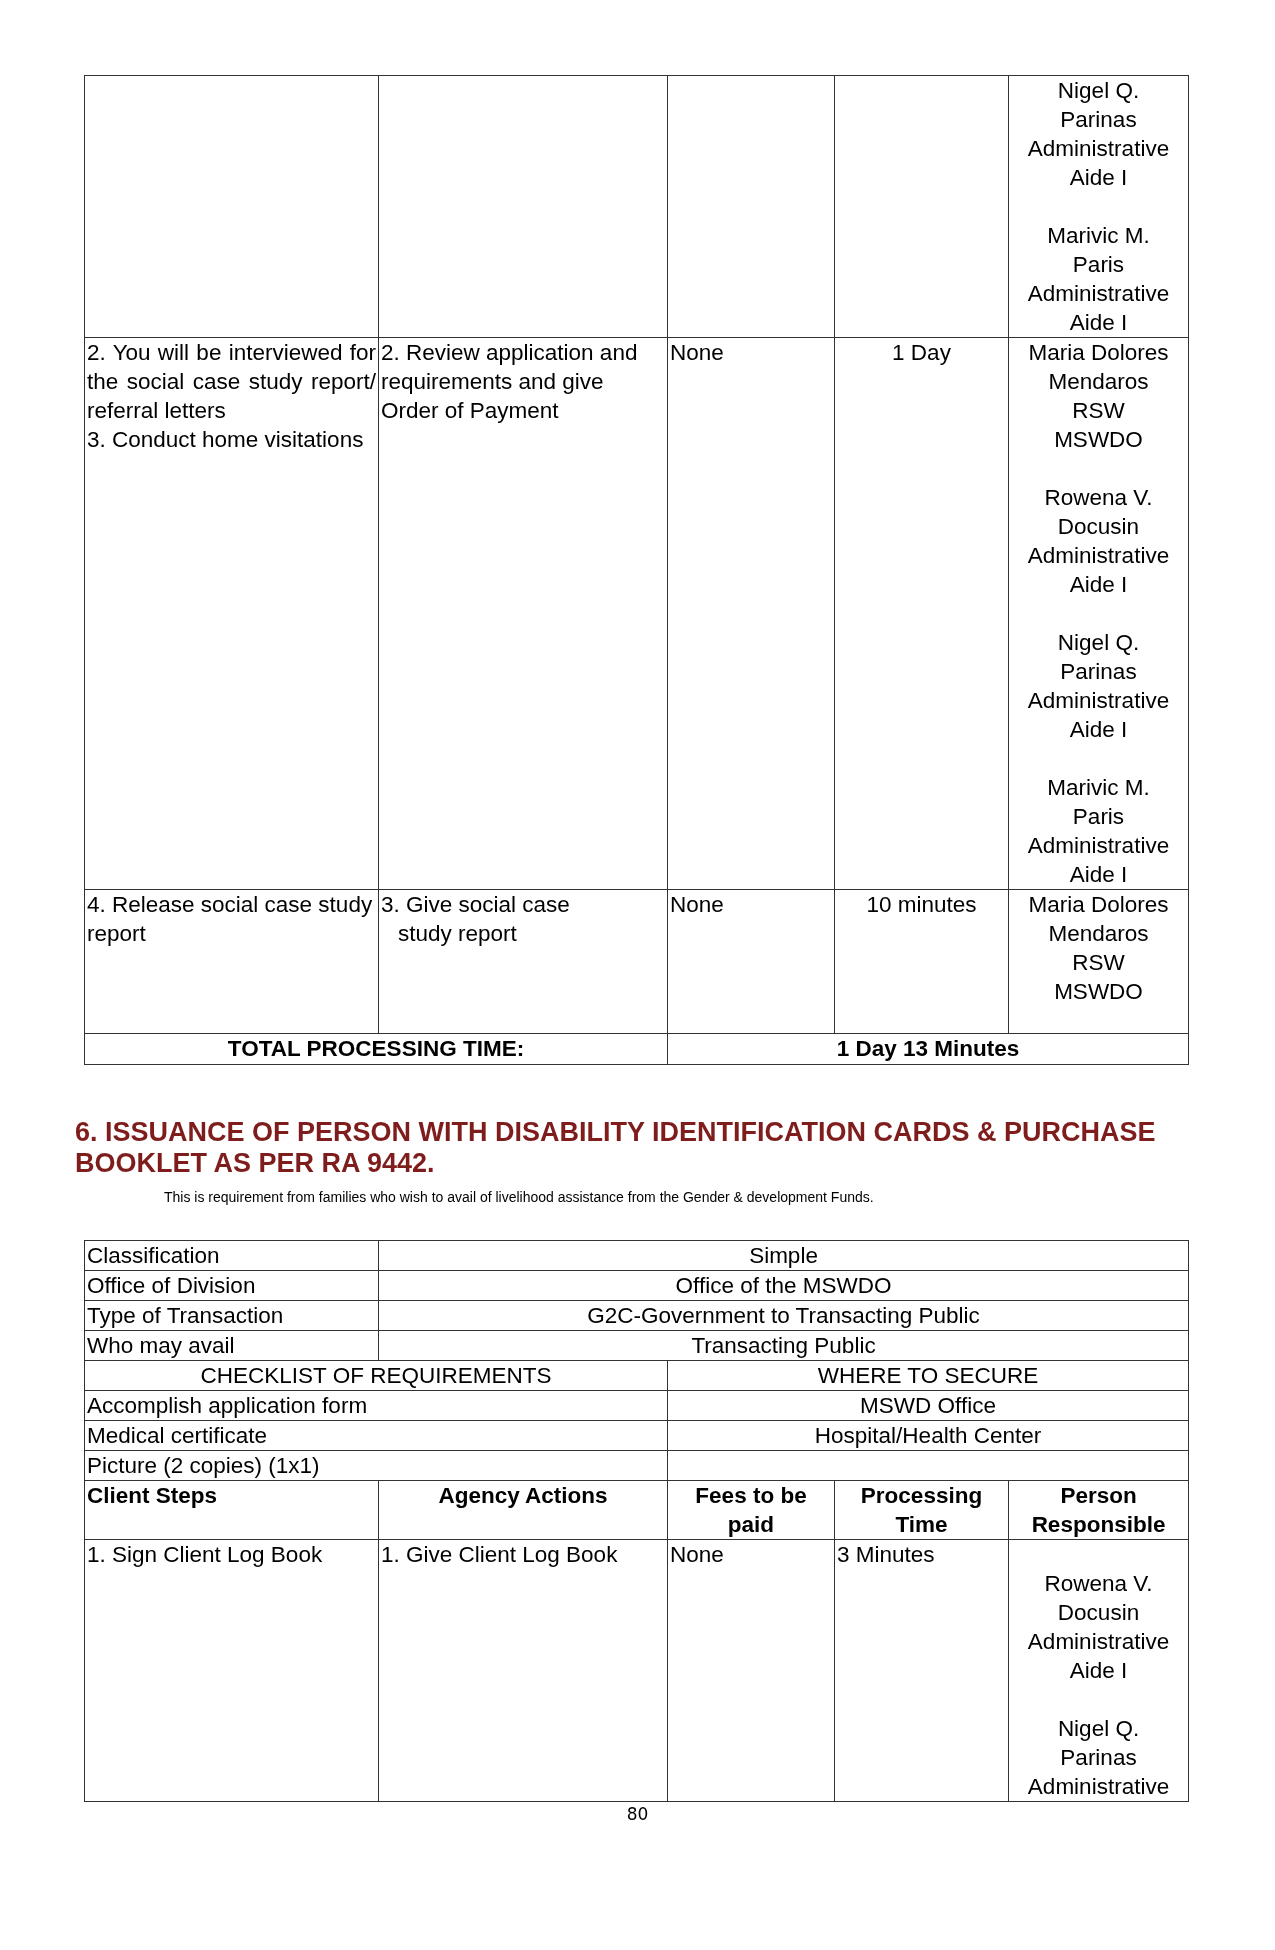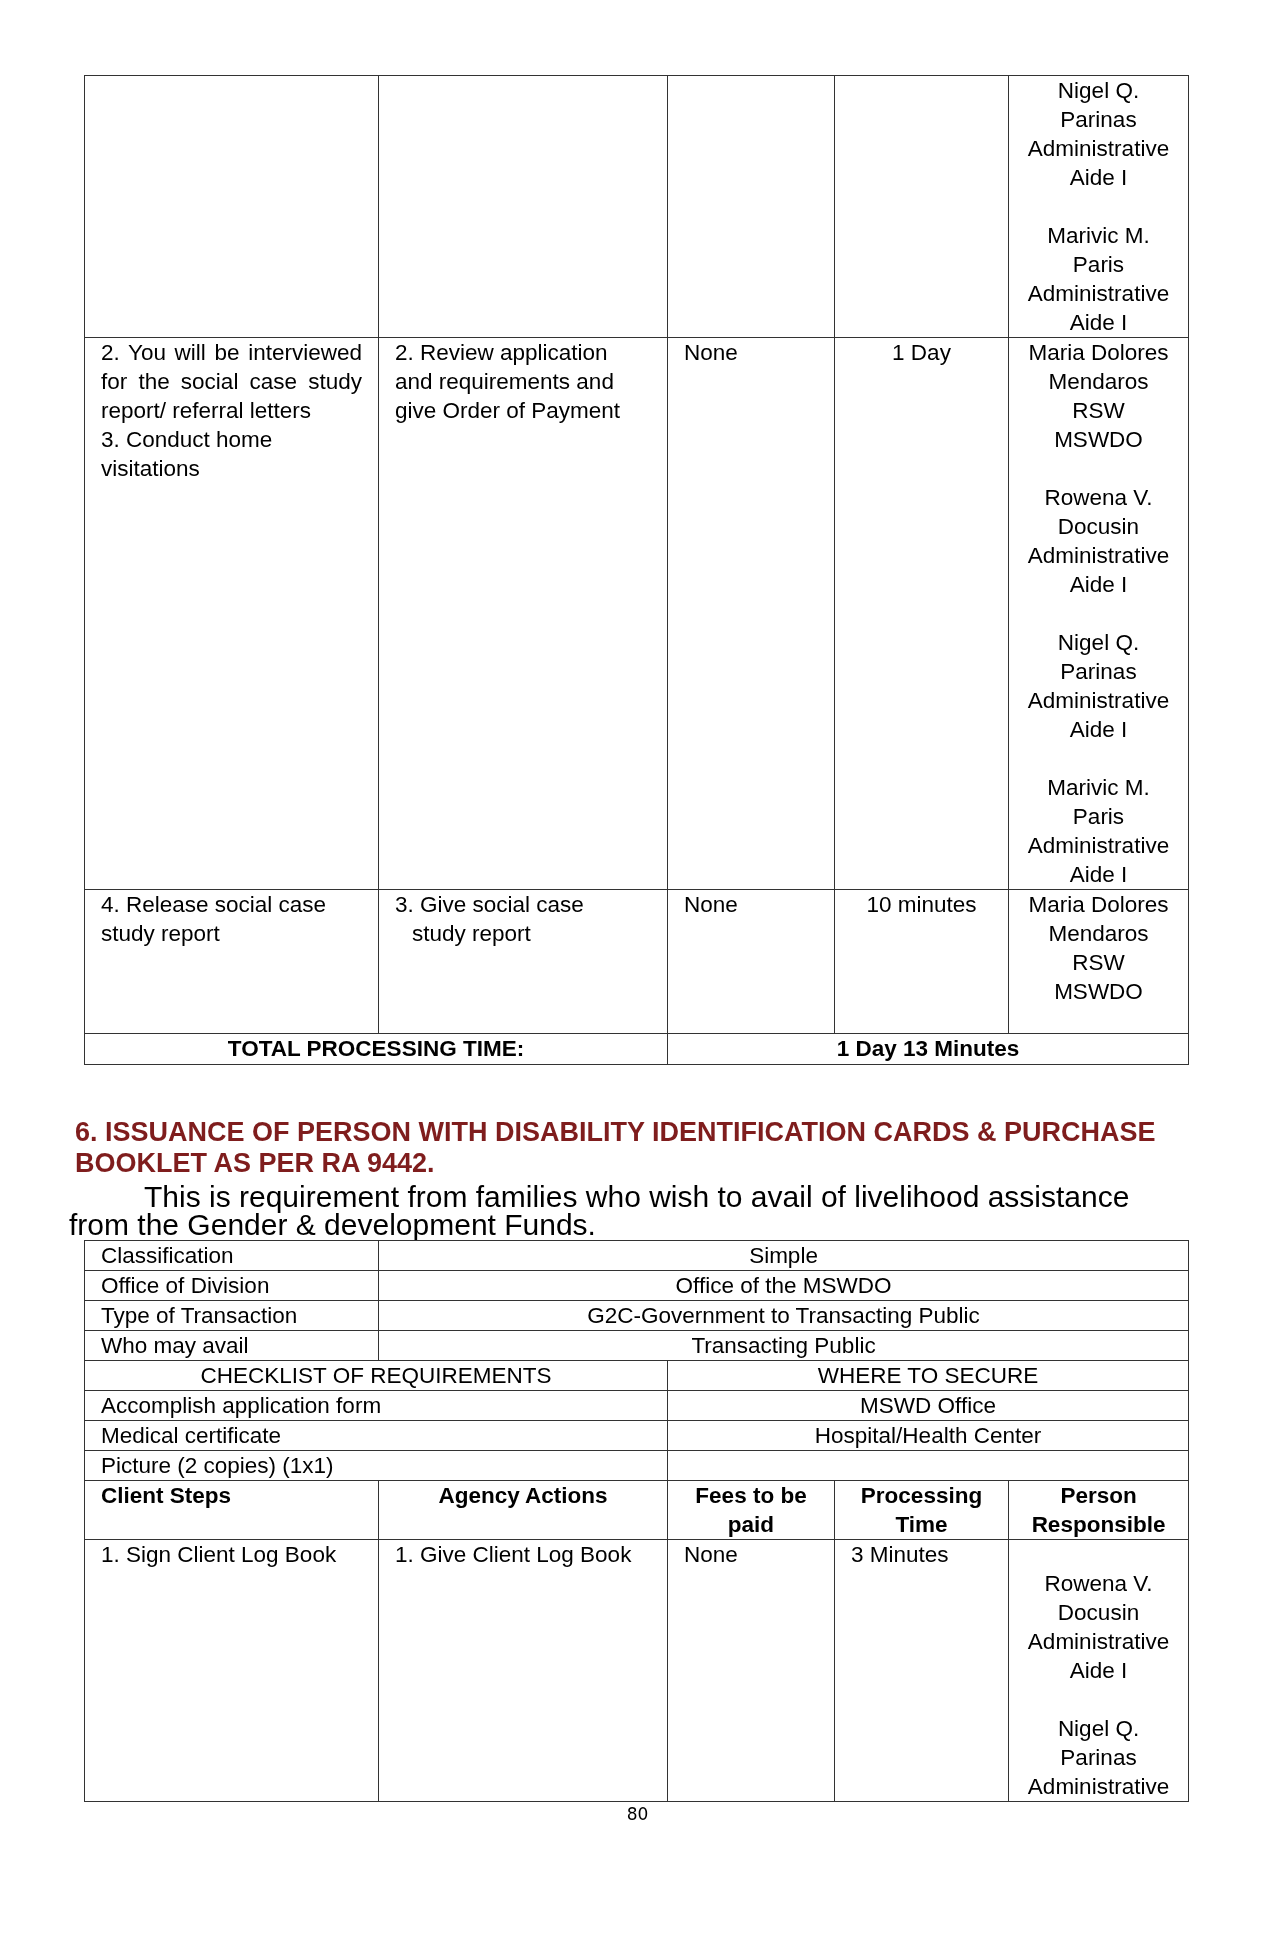--- a/index.html
+++ b/index.html
@@ -1,36 +1,36 @@
 <!DOCTYPE html>
 <html><head>
 <meta charset="utf-8">
 <style>
   html, body { margin: 0; padding: 0; background: #ffffff; }
   body { width: 1275px; height: 1950px; position: relative; overflow: hidden;
          font-family: "Liberation Sans", sans-serif; color: #000; }
   table { border-collapse: collapse; position: absolute; table-layout: fixed; }
-  td { border: 1.5px solid #333; vertical-align: top; padding: 0 16px;
+  td { border: 1.5px solid #333; vertical-align: top; padding: 0 2px;
        font-size: 22.5px; line-height: 29px; }
   .center { text-align: center; }
   .bold { font-weight: bold; }
   .justify { text-align: justify; text-align-last: left; }
   .person-line { display: block; }
   .gap { display: block; height: 29px; }
 
   #t1 { left: 84px; top: 75px; width: 1104px; }
   #t2 { left: 84px; top: 1240px; width: 1104px; }
 
   .col1 { width: 294px; } .col2 { width: 289px; } .col3 { width: 167px; }
   .col4 { width: 174px; } .col5 { width: 180px; }
 
   #heading { position: absolute; left: 75px; top: 1117px; width: 1120px;
              font-size: 27px; line-height: 31px; font-weight: bold; color: #7f1d1d; }
-  #intro { position: absolute; left: 69px; top: 1183px; width: 1115px;
-           font-size: 30px; line-height: 28px; text-indent: 75px; }
+  #intro { position: absolute; left: 89px; top: 1183px; width: 1115px;
+           font-size: 14px; line-height: 28px; text-indent: 75px; }
   #page-number { position: absolute; left: 0; width: 1275px; top: 1804px;
                  text-align: center; font-family: "DejaVu Sans", sans-serif; font-size: 17px; }
   .pr { padding: 0 4px; }
 </style>
 </head>
 <body>
 
 <table id="t1">
   <colgroup>
     <col class="col1">

